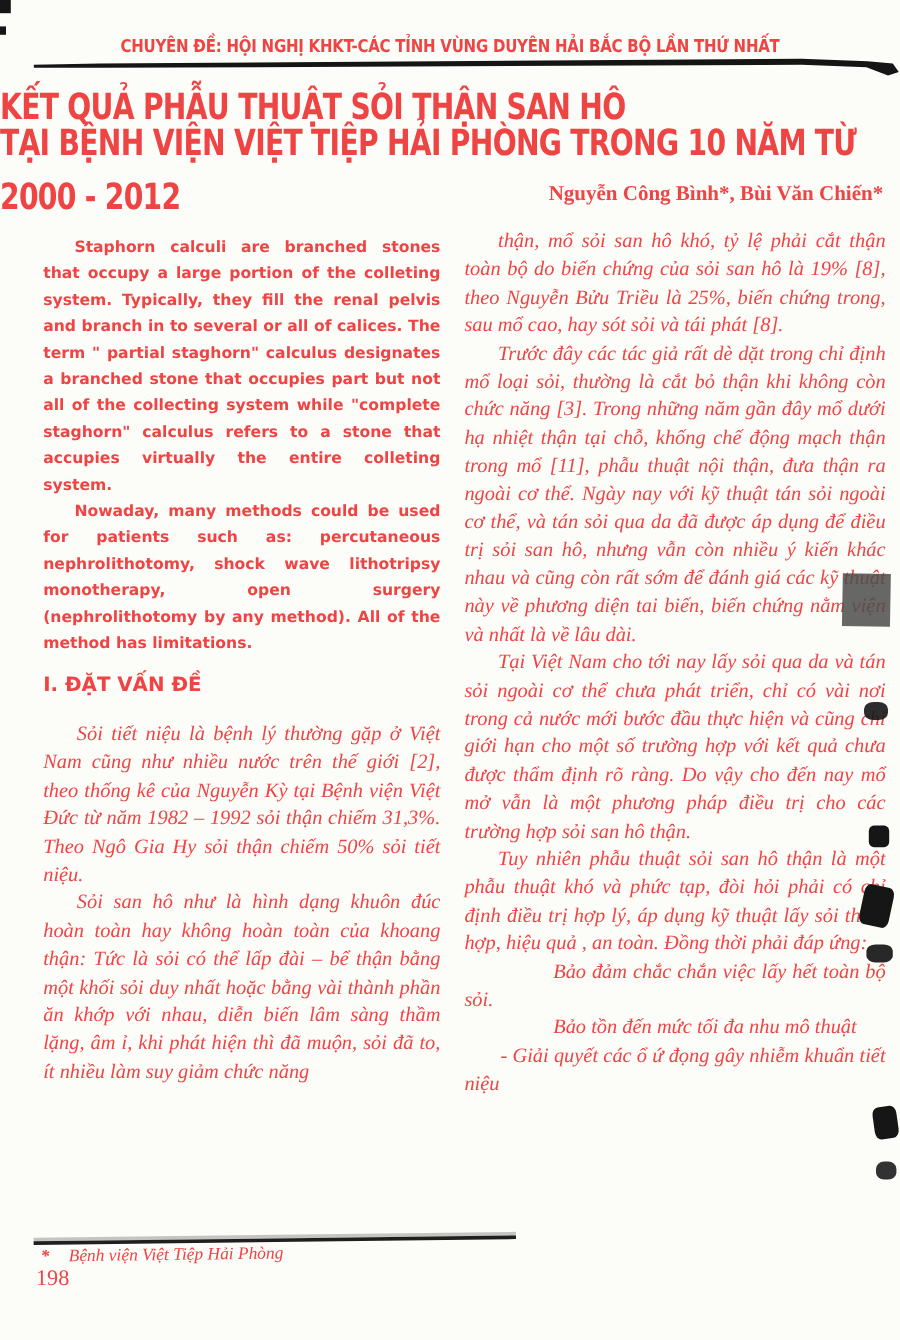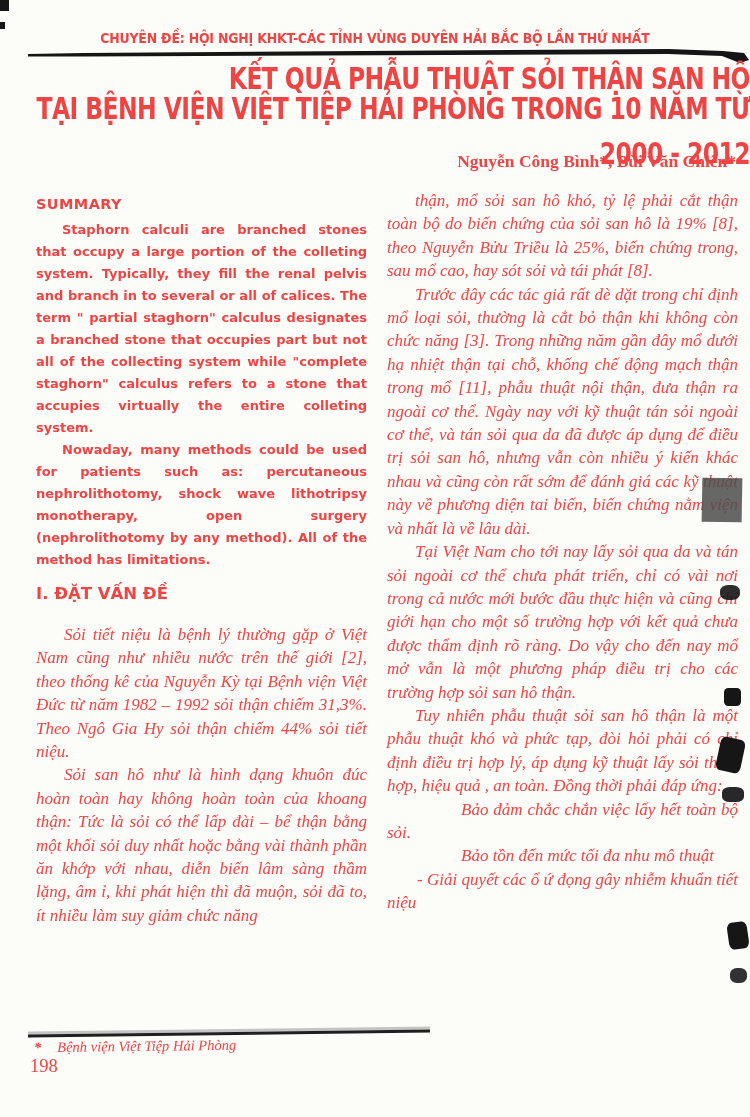--- a/index.html
+++ b/index.html
@@ -10,21 +10,21 @@
   }
   
   .conference {
     position:absolute; top:29px; left:0; width:100%; text-align:center;
     font-family:"DejaVu Sans", sans-serif; font-weight:bold; font-size:12.5px;
     letter-spacing:-0.2px; transform:scaleY(1.18); transform-origin:top center;
     white-space:nowrap;
   }
   .header-rule { position:absolute; top:47px; left:28px; }
   
-  .title-block { position:absolute; top:62px; left:0; width:100%; text-align:right; }
+  .title-block { position:absolute; top:72px; left:0; width:100%; text-align:left; }
   .title-line {
     display:block; font-family:"DejaVu Sans", sans-serif; font-weight:bold;
     font-size:23.5px; letter-spacing:-0.6px; line-height:35px;
     transform:scaleY(1.28); transform-origin:center;
   }
   .authors {
     position:absolute; top:151px; right:14px;
     font-family:"Liberation Serif", serif; font-weight:bold; font-size:17.5px;
   }
   
@@ -78,28 +78,27 @@
   </svg>
 
   <div class="title-block">
     <span class="title-line">KẾT QUẢ PHẪU THUẬT SỎI THẬN SAN HÔ</span>
     <span class="title-line">TẠI BỆNH VIỆN VIỆT TIỆP HẢI PHÒNG TRONG 10 NĂM TỪ 2000 - 2012</span>
   </div>
 
   <div class="authors">Nguyễn Công Bình*, Bùi Văn Chiến*</div>
 
   <div class="col col-left">
-    <div class="summary-h">SUMMARY</div>
     <div class="en">
       <p>Staphorn calculi are branched stones that occupy a large portion of the colleting system. Typically, they fill the renal pelvis and branch in to several or all of calices. The term " partial staghorn" calculus designates a branched stone that occupies part but not all of the collecting system while "complete staghorn" calculus refers to a stone that accupies virtually the entire colleting system.</p>
       <p>Nowaday, many methods could be used for patients such as: percutaneous nephrolithotomy, shock wave lithotripsy monotherapy, open surgery (nephrolithotomy by any method). All of the method has limitations.</p>
     </div>
     <div class="sec-h">I. ĐẶT VẤN ĐỀ</div>
     <div class="vn">
-      <p>Sỏi tiết niệu là bệnh lý thường gặp ở Việt Nam cũng như nhiều nước trên thế giới [2], theo thống kê của Nguyễn Kỳ tại Bệnh viện Việt Đức từ năm 1982 – 1992 sỏi thận chiếm 31,3%. Theo Ngô Gia Hy sỏi thận chiếm 44% sỏi tiết niệu.</p>
+      <p>Sỏi tiết niệu là bệnh lý thường gặp ở Việt Nam cũng như nhiều nước trên thế giới [2], theo thống kê của Nguyễn Kỳ tại Bệnh viện Việt Đức từ năm 1982 – 1992 sỏi thận chiếm 31,3%. Theo Ngô Gia Hy sỏi thận chiếm 50% sỏi tiết niệu.</p>
       <p>Sỏi san hô như là hình dạng khuôn đúc hoàn toàn hay không hoàn toàn của khoang thận: Tức là sỏi có thể lấp đài – bể thận bằng một khối sỏi duy nhất hoặc bằng vài thành phần ăn khớp với nhau, diễn biến lâm sàng thầm lặng, âm ỉ, khi phát hiện thì đã muộn, sỏi đã to, ít nhiều làm suy giảm chức năng</p>
     </div>
   </div>
 
   <div class="col col-right">
     <p>thận, mổ sỏi san hô khó, tỷ lệ phải cắt thận toàn bộ do biến chứng của sỏi san hô là 19% [8], theo Nguyễn Bửu Triều là 25%, biến chứng trong, sau mổ cao, hay sót sỏi và tái phát [8].</p>
     <p>Trước đây các tác giả rất dè dặt trong chỉ định mổ loại sỏi, thường là cắt bỏ thận khi không còn chức năng [3]. Trong những năm gần đây mổ dưới hạ nhiệt thận tại chỗ, khống chế động mạch thận trong mổ [11], phẫu thuật nội thận, đưa thận ra ngoài cơ thể. Ngày nay với kỹ thuật tán sỏi ngoài cơ thể, và tán sỏi qua da đã được áp dụng để điều trị sỏi san hô, nhưng vẫn còn nhiều ý kiến khác nhau và cũng còn rất sớm để đánh giá các kỹ thuật này về phương diện tai biến, biến chứng nằm viện và nhất là về lâu dài.</p>
     <p>Tại Việt Nam cho tới nay lấy sỏi qua da và tán sỏi ngoài cơ thể chưa phát triển, chỉ có vài nơi trong cả nước mới bước đầu thực hiện và cũng chỉ giới hạn cho một số trường hợp với kết quả chưa được thẩm định rõ ràng. Do vậy cho đến nay mổ mở vẫn là một phương pháp điều trị cho các trường hợp sỏi san hô thận.</p>
     <p>Tuy nhiên phẫu thuật sỏi san hô thận là một phẫu thuật khó và phức tạp, đòi hỏi phải có chỉ định điều trị hợp lý, áp dụng kỹ thuật lấy sỏi thích hợp, hiệu quả , an toàn. Đồng thời phải đáp ứng:</p>
     <div class="req-1">

